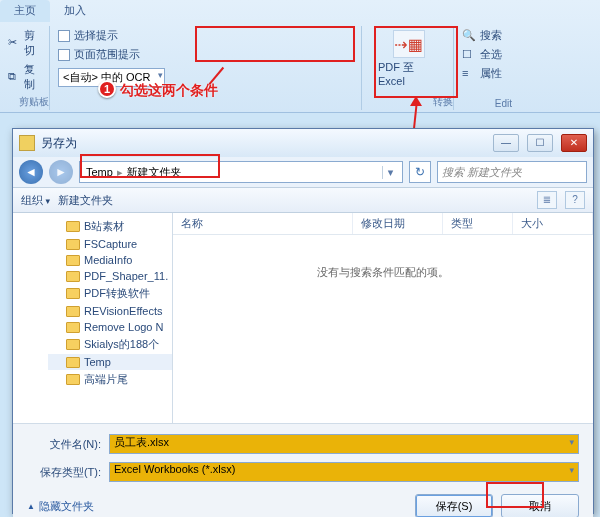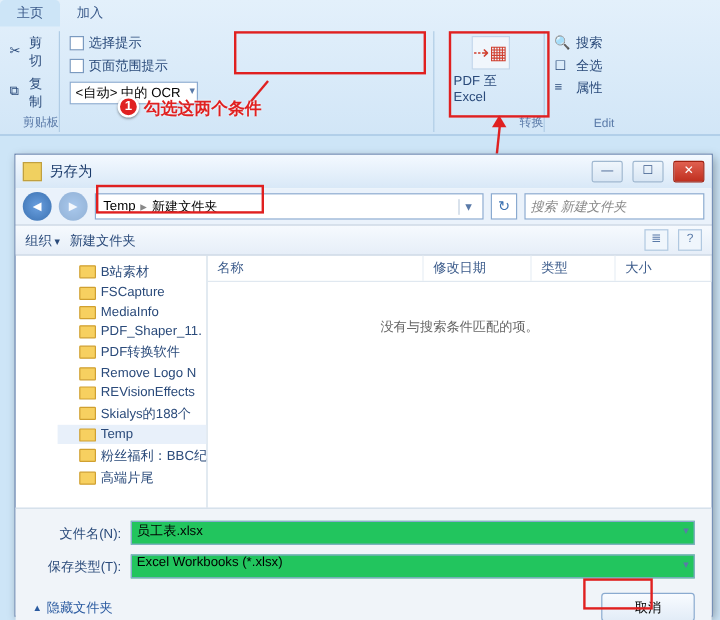--- a/index.html
+++ b/index.html
@@ -58,21 +58,21 @@
 .sb-item.sel { background: #e8f0fa; }
 .folder-ico { width: 14px; height: 11px; background: #f7d060; border: 1px solid #d0a030; border-radius: 1px; flex-shrink: 0; }
 .list { flex: 1; position: relative; }
 .list-head { display: flex; height: 22px; border-bottom: 1px solid #e0e8f0; font-size: 11px; color: #3a5a8a; }
 .lh { padding: 3px 8px; border-right: 1px solid #e8eef6; }
 .empty-msg { text-align: center; font-size: 11px; color: #666; margin-top: 30px; }
 
 .bottom { border-top: 1px solid #d0dce8; padding: 10px 14px 10px; background: #f0f4f9; }
 .field-row { display: flex; align-items: center; gap: 8px; margin-bottom: 8px; font-size: 11px; }
 .field-label { width: 74px; text-align: right; color: #2a4a7a; }
-.field-input { flex: 1; height: 20px; border: 1px solid #8aaad0; background: #22c55e; padding: 0 4px; font-size: 11px; position: relative; }
+.field-input { flex: 1; height: 20px; border: 1px solid #8aaad0; background: #eab308; padding: 0 4px; font-size: 11px; position: relative; }
 .field-input::after { content: "▾"; position: absolute; right: 4px; top: 2px; font-size: 9px; color: #5a7aa8; }
 .btn-row { display: flex; align-items: center; gap: 8px; margin-top: 12px; }
 .link { color: #2a5aa0; font-size: 11px; display: flex; align-items: center; gap: 4px; }
 .link .tri { font-size: 8px; }
 .btn { width: 78px; height: 24px; border: 1px solid #8aaad0; background: linear-gradient(#f8fbff,#e2ecf7); font-size: 11px; border-radius: 3px; }
 .btn.primary { box-shadow: 0 0 0 1px #6aa0e0 inset; }
 </style>
 </head>
 <body>
 
@@ -196,37 +196,33 @@
         <div class="sb-item">
           <span class="folder-ico"></span>
           <span>PDF_Shaper_11.</span>
         </div>
         <div class="sb-item">
           <span class="folder-ico"></span>
           <span>PDF转换软件</span>
         </div>
         <div class="sb-item">
           <span class="folder-ico"></span>
+          <span>REVisionEffects</span>
+        </div>
+        <div class="sb-item">
+          <span class="folder-ico"></span>
           <span>Remove Logo N</span>
         </div>
         <div class="sb-item">
           <span class="folder-ico"></span>
-          <span>REVisionEffects</span>
-        </div>
-        <div class="sb-item">
-          <span class="folder-ico"></span>
           <span>Skialys的188个</span>
         </div>
         <div class="sb-item sel">
           <span class="folder-ico"></span>
           <span>Temp</span>
-        </div>
-        <div class="sb-item">
-          <span class="folder-ico"></span>
-          <span>粉丝福利：BBC纪</span>
         </div>
         <div class="sb-item">
           <span class="folder-ico"></span>
           <span>高端片尾</span>
         </div>
       </div>
     <div class="list">
       <div class="list-head">
         <div class="lh" style="width:180px">名称</div>
         <div class="lh" style="width:90px">修改日期</div>
@@ -244,19 +240,20 @@
     <div class="field-row">
       <span class="field-label">保存类型(T):</span>
       <div class="field-input">Excel Workbooks (*.xlsx)</div>
     </div>
     <div class="btn-row">
       <span class="link">
           <span class="tri">▲</span>
           <span>隐藏文件夹</span>
         </span>
       <span style="flex:1"></span>
+      <button class="btn primary">保存(S)</button>
       <button class="btn">取消</button>
     </div>
   </div>
 </div>
 
 <div class="redbox" style="left:80px;top:154px;width:140px;height:24px"></div>
 <div class="redbox" style="left:486px;top:482px;width:58px;height:26px"></div>
 
 </body></html>

